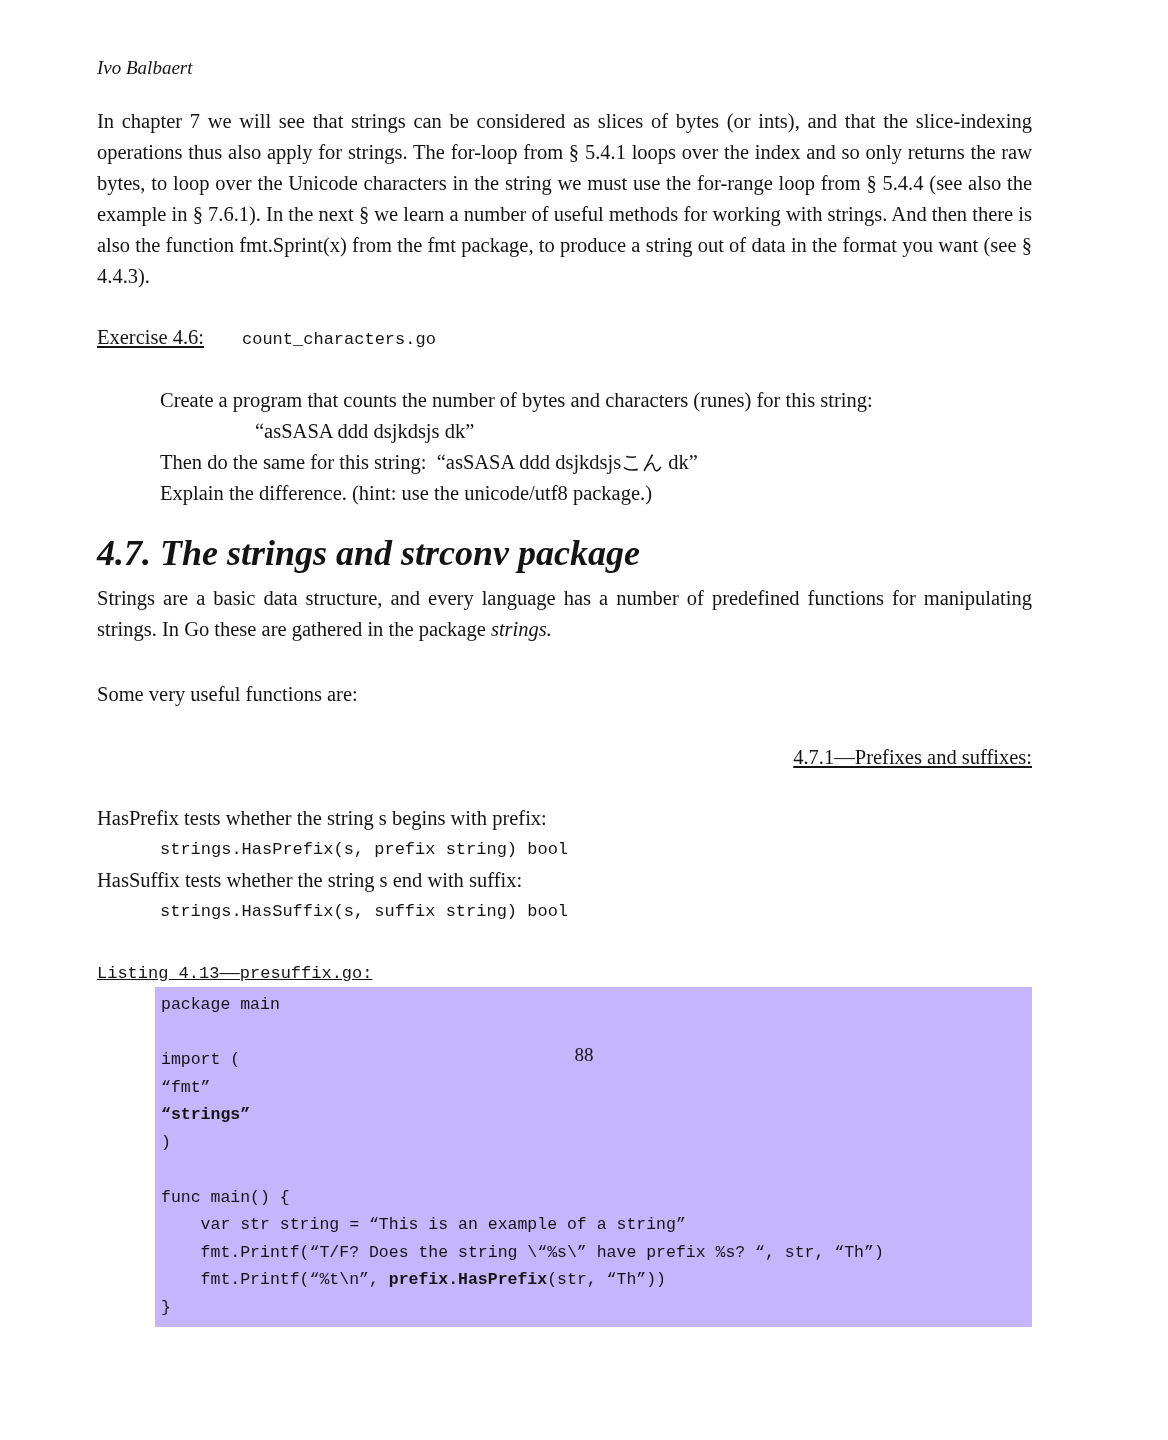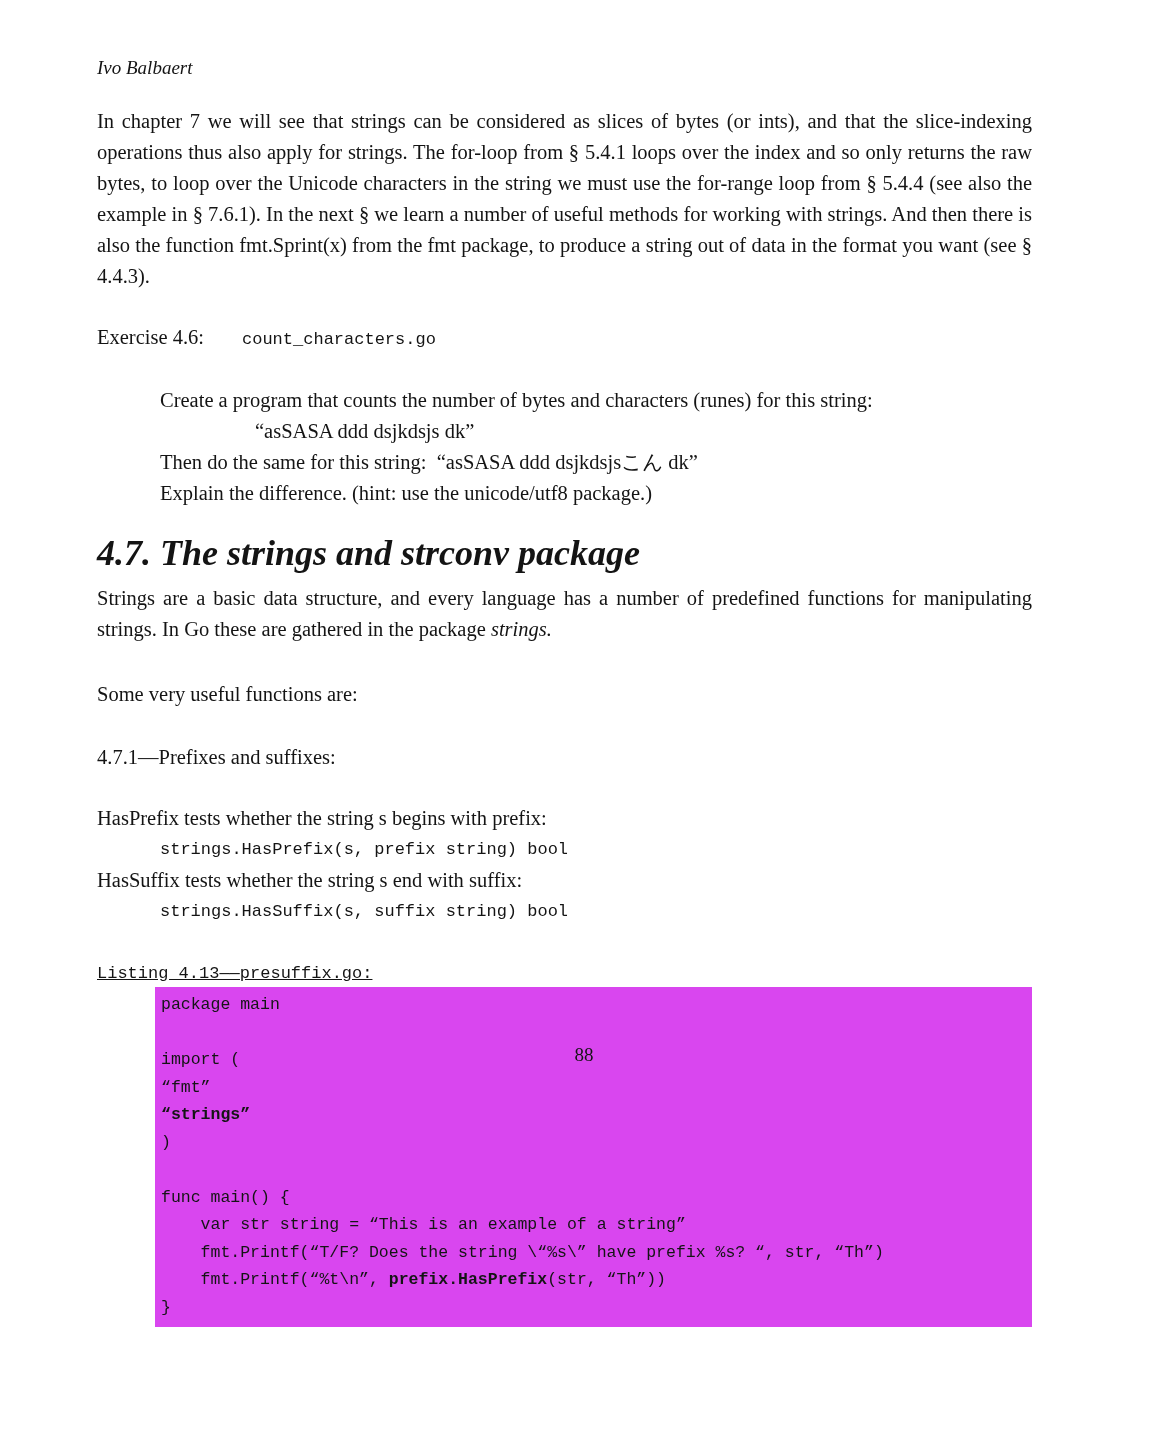--- a/index.html
+++ b/index.html
@@ -27,21 +27,21 @@
     font-size:20.5px;
     line-height:31px;
     text-align:justify;
     margin-top:26px;
   }
   .exercise-head{
     margin-top:30px;
     font-size:20.5px;
     line-height:31px;
   }
-  .underline{}
+  .underline{text-decoration:underline;text-align:right;}
   .exercise-file{
     font-family:"Liberation Mono", monospace;
     font-size:17px;
     margin-left:38px;
   }
   .exercise-body{
     margin-top:30px;
     font-size:20.5px;
     line-height:31px;
   }
@@ -81,21 +81,21 @@
     white-space:pre;
   }
   .listing-label{
     margin-top:34px;
     font-family:"Liberation Mono", monospace;
     font-size:17px;
     line-height:26px;
     text-decoration:underline;
   }
   .code-block{
-    background:#d946ef;
+    background:#c4b5fd;
     margin-left:58px;
     width:877px;
     box-sizing:border-box;
     padding:4px 10px 6px 6px;
     font-family:"Liberation Mono", monospace;
     font-size:16.5px;
     line-height:27.5px;
   }
   .code-line{white-space:pre;}
   .code-line .bold{font-weight:bold;}

